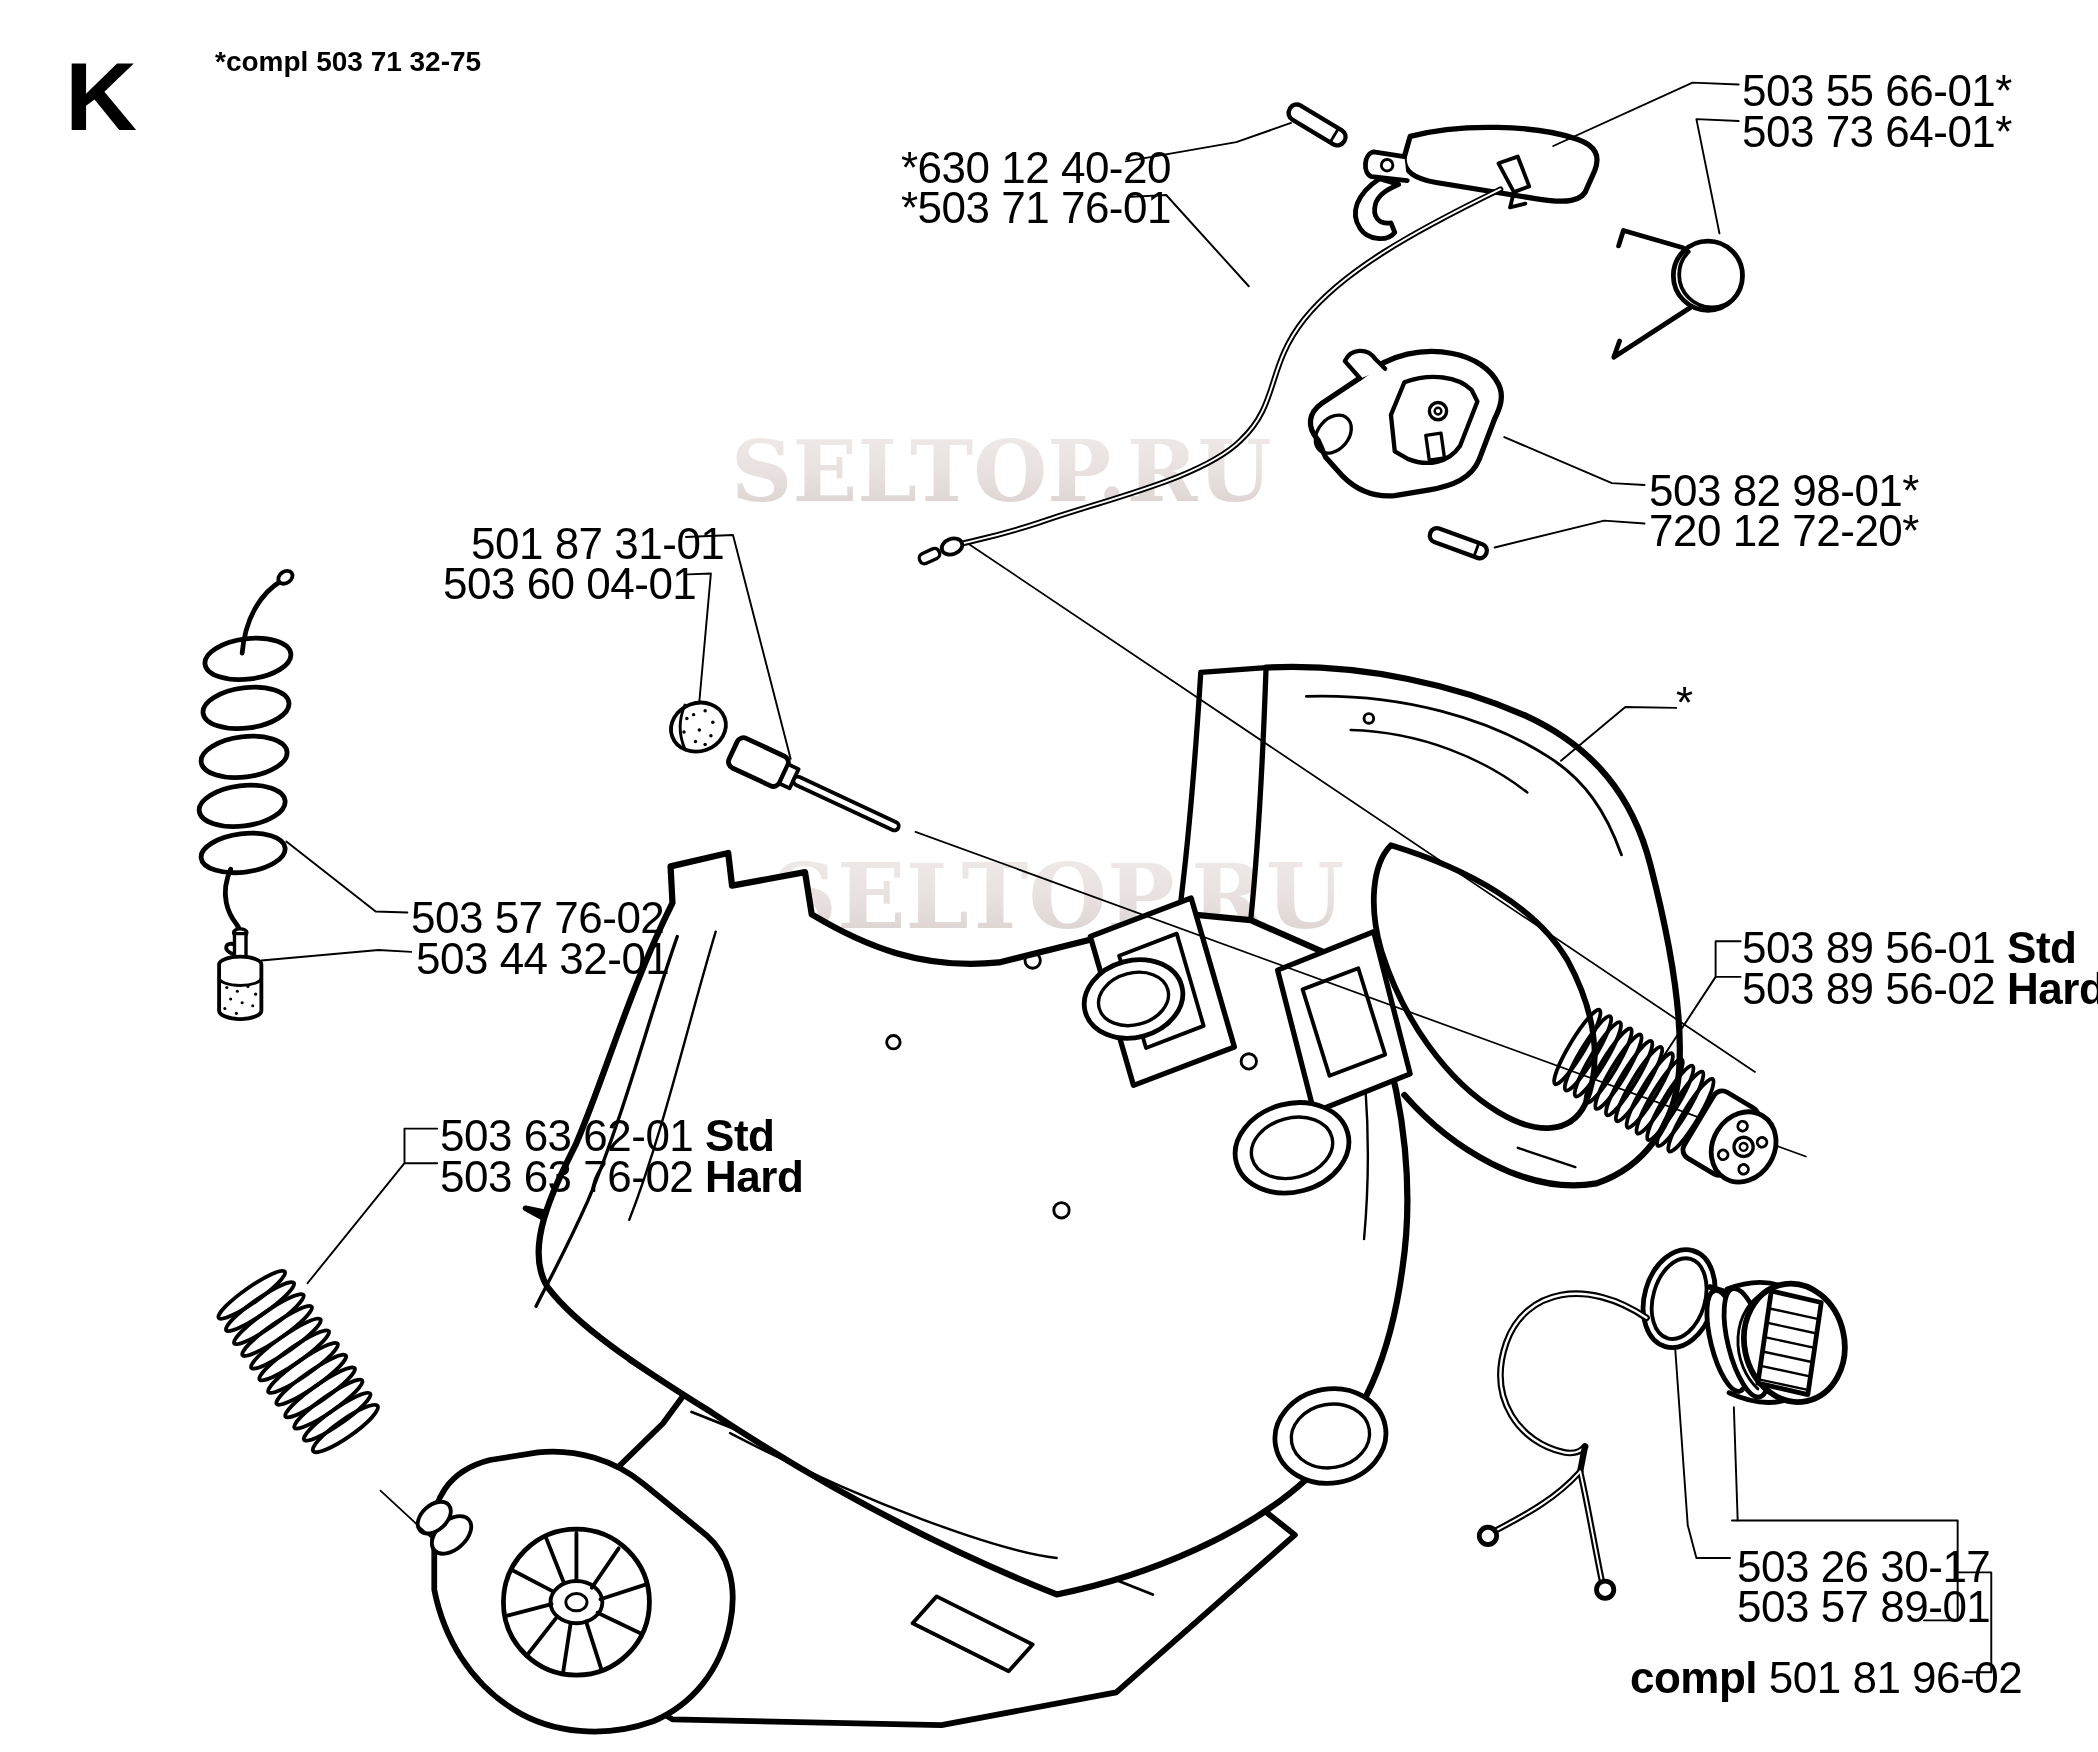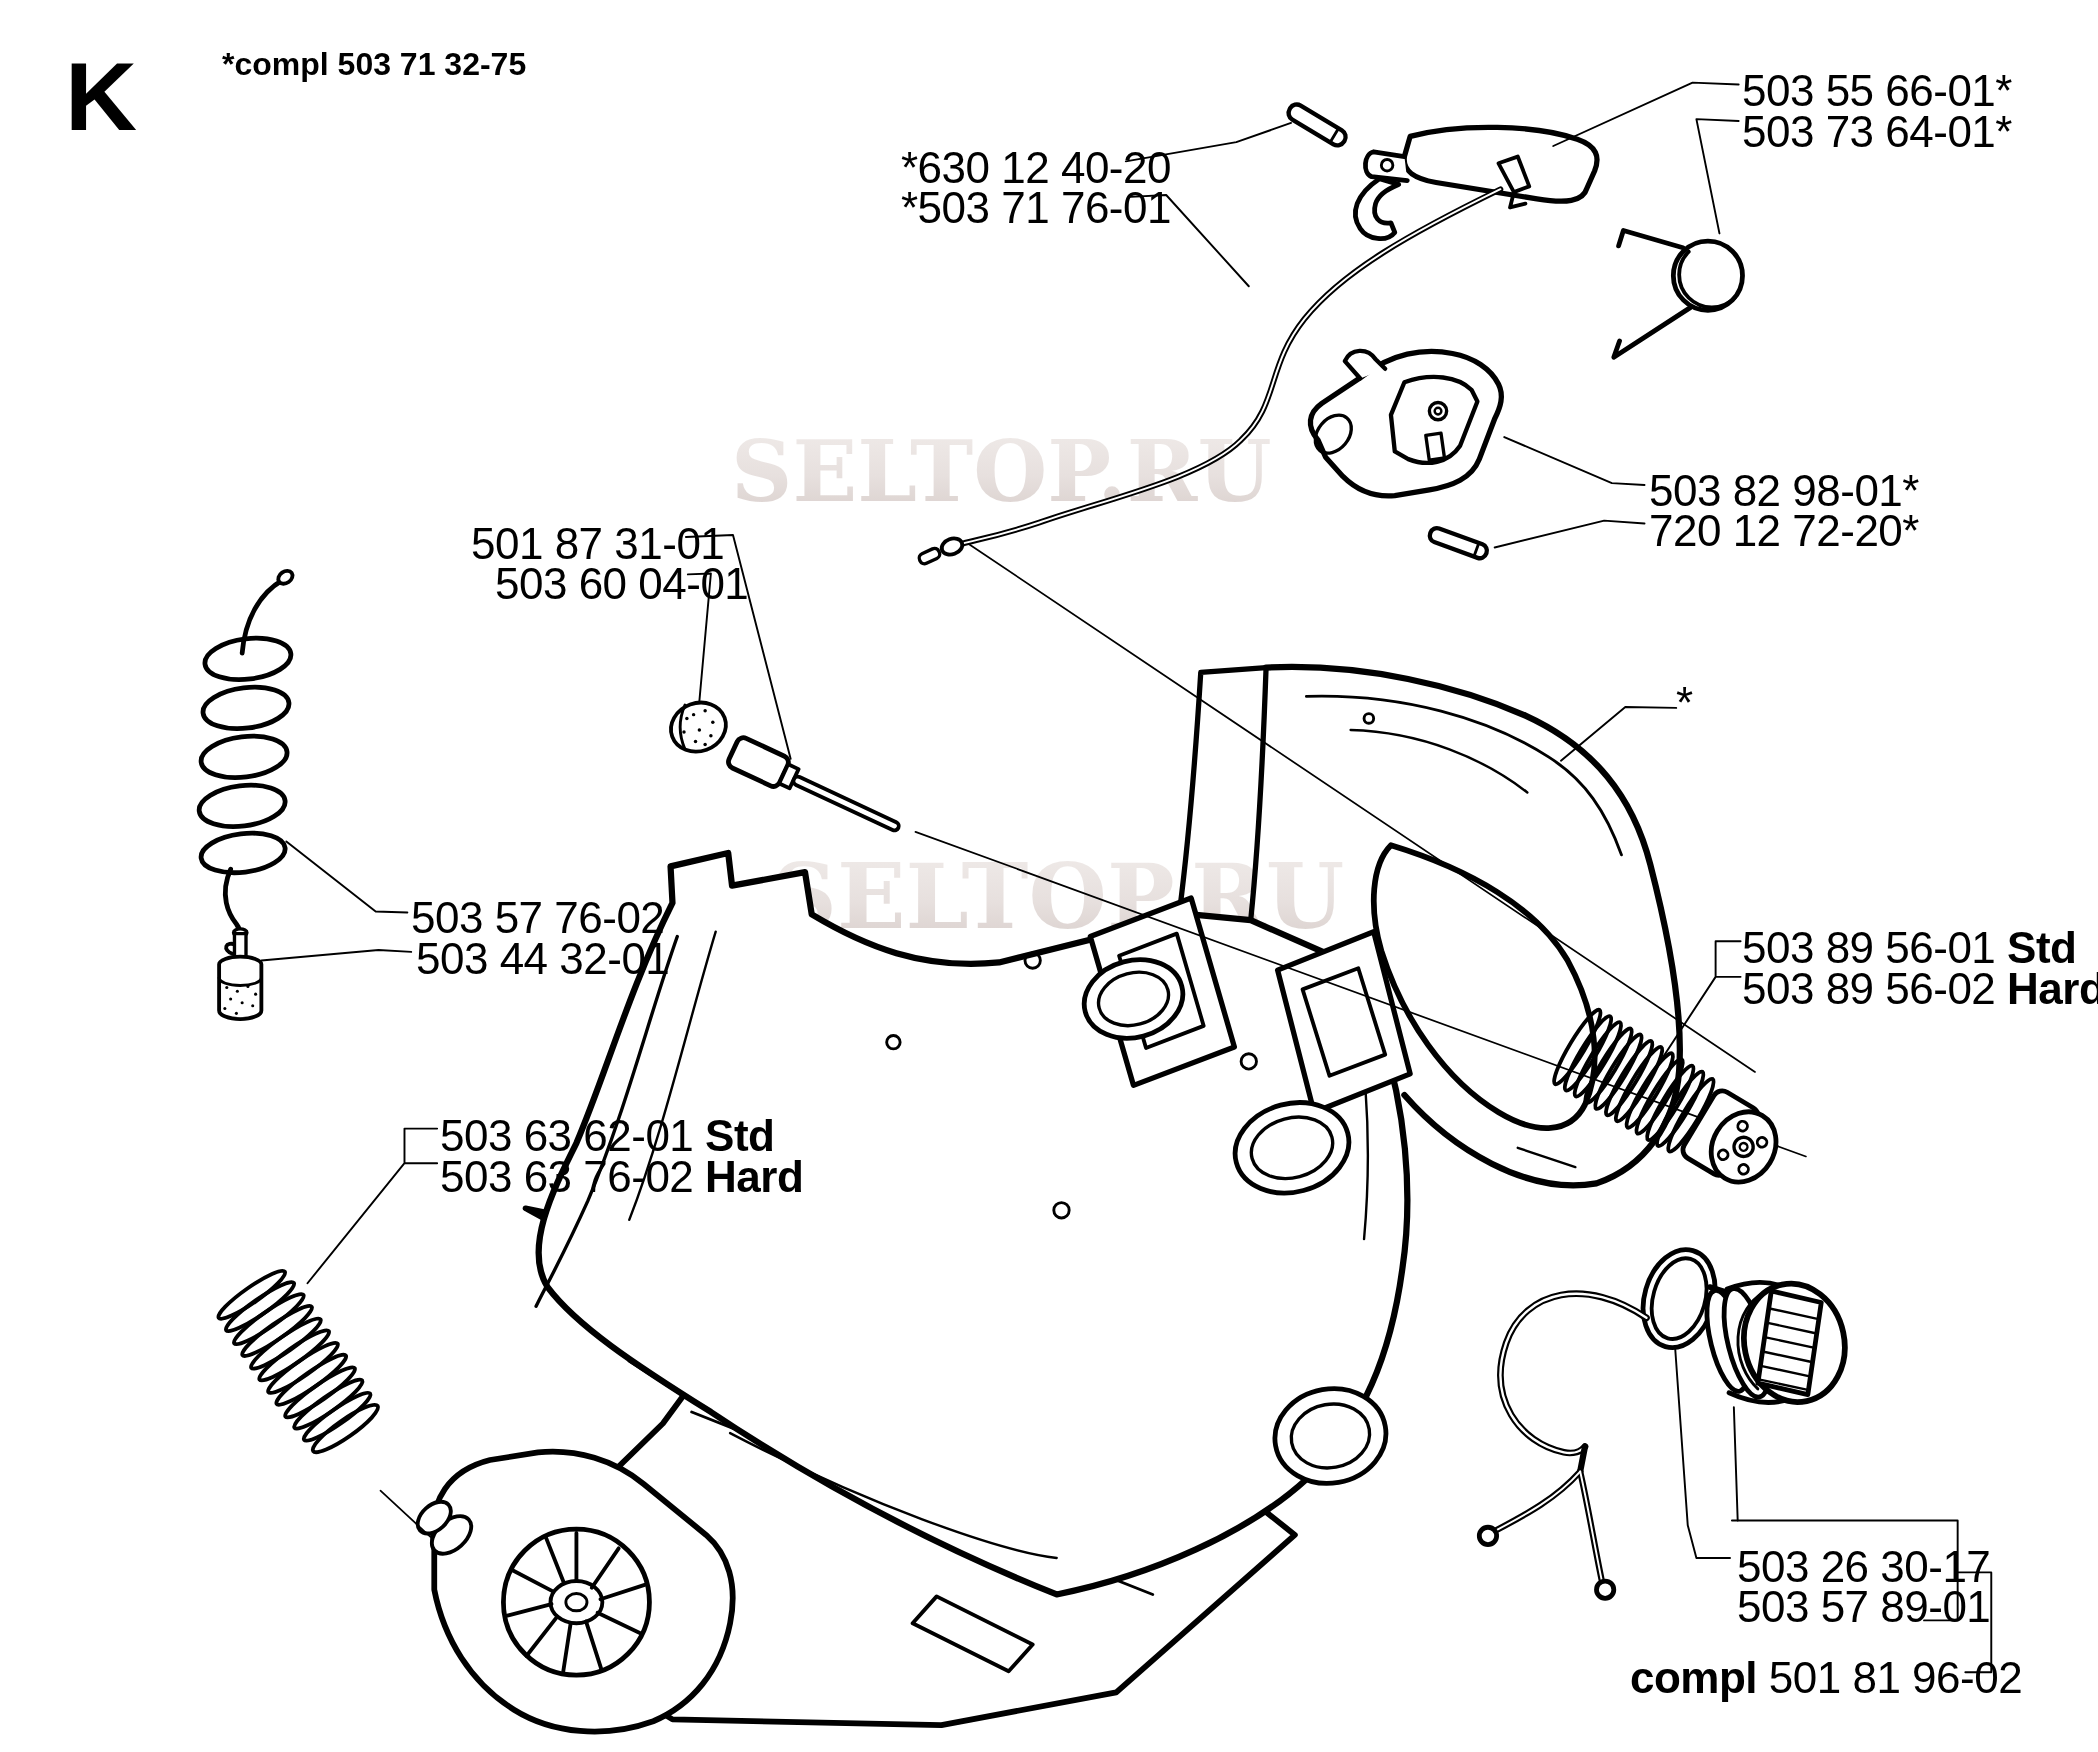--- a/index.html
+++ b/index.html
@@ -1,21 +1,21 @@
 <!DOCTYPE html>
 <html><head>
 <meta charset="utf-8">
 <style>
   html,body{margin:0;padding:0;background:#ffffff;}
   .stage{position:relative;width:2098px;height:1752px;background:#ffffff;overflow:hidden;
          font-family:"Liberation Sans", sans-serif;color:#000;}
   .lbl{position:absolute;font-size:44px;letter-spacing:-0.5px;white-space:nowrap;line-height:1.1;}
   .b{font-weight:bold;}
   .k{position:absolute;left:65px;top:42px;font-size:96px;font-weight:bold;transform:scaleX(1.04);transform-origin:left top;}
-  .note{position:absolute;left:222px;top:46px;font-size:32px;font-weight:bold;letter-spacing:0;}
+  .note{position:absolute;left:215px;top:46px;font-size:28px;font-weight:bold;letter-spacing:0;}
   .ast{position:absolute;left:1676px;top:678px;font-size:44px;}
   .wm{position:absolute;font-family:"DejaVu Serif", serif;font-weight:bold;white-space:nowrap;
       color:#e6dfdc;background:linear-gradient(180deg,#efeae8 10%,#e7e0de 55%,#d8cecb 100%);
       -webkit-background-clip:text;background-clip:text;margin-left:8px;-webkit-text-fill-color:transparent;}
   .wm1{left:723px;top:421px;font-size:85px;}
   .wm2{left:764px;top:843px;font-size:90px;}
   .wm3{left:764px;top:1316px;font-size:90px;}
   svg{position:absolute;left:0;top:0;}
 </style>
 </head>
@@ -322,21 +322,21 @@
   <div class="k">K</div>
   <div class="note">*compl 503 71 32-75</div>
 
   <div class="lbl" style="left:1742px;top:67px">503 55 66-01*</div>
   <div class="lbl" style="left:1742px;top:108px">503 73 64-01*</div>
   <div class="lbl" style="left:901px;top:144px">*630 12 40-20</div>
   <div class="lbl" style="left:901px;top:184px">*503 71 76-01</div>
   <div class="lbl" style="left:1649px;top:467px">503 82 98-01*</div>
   <div class="lbl" style="left:1649px;top:507px">720 12 72-20*</div>
   <div class="lbl" style="left:471px;top:520px">501 87 31-01</div>
-  <div class="lbl" style="left:495px;top:560px">503 60 04-01</div>
+  <div class="lbl" style="left:443px;top:560px">503 60 04-01</div>
   <div class="lbl" style="left:411px;top:894px">503 57 76-02</div>
   <div class="lbl" style="left:416px;top:935px">503 44 32-01</div>
   <div class="ast">*</div>
 
   <div class="lbl" style="left:1742px;top:924px">
     <span>503 89 56-01</span>
     <span class="b">Std</span>
   </div>
   <div class="lbl" style="left:1742px;top:965px">
     <span>503 89 56-02</span>

